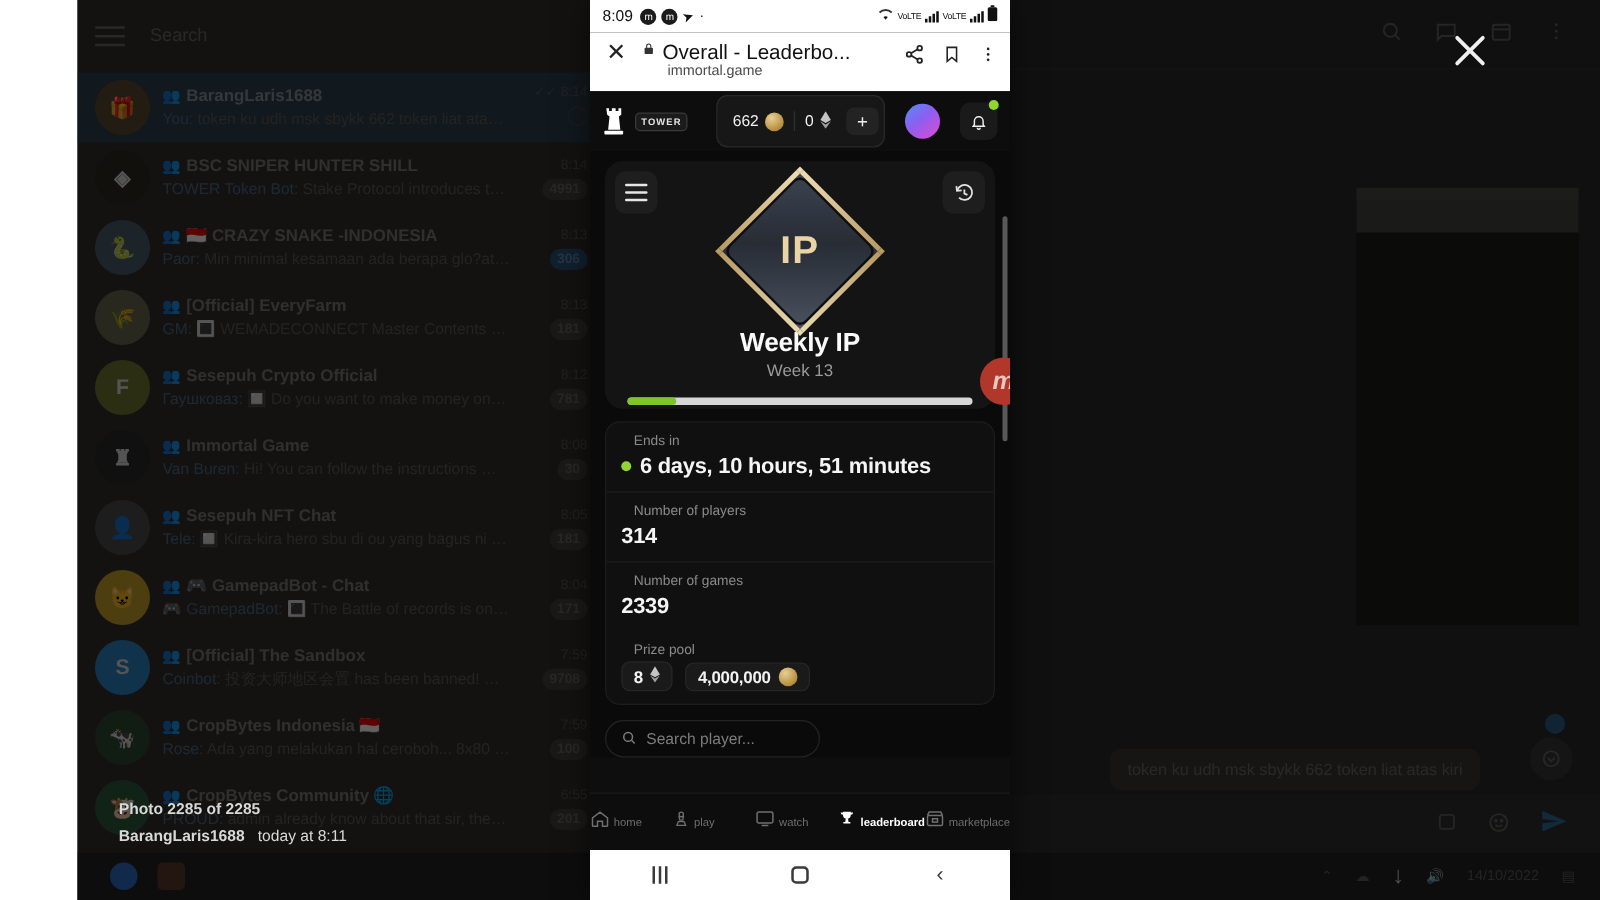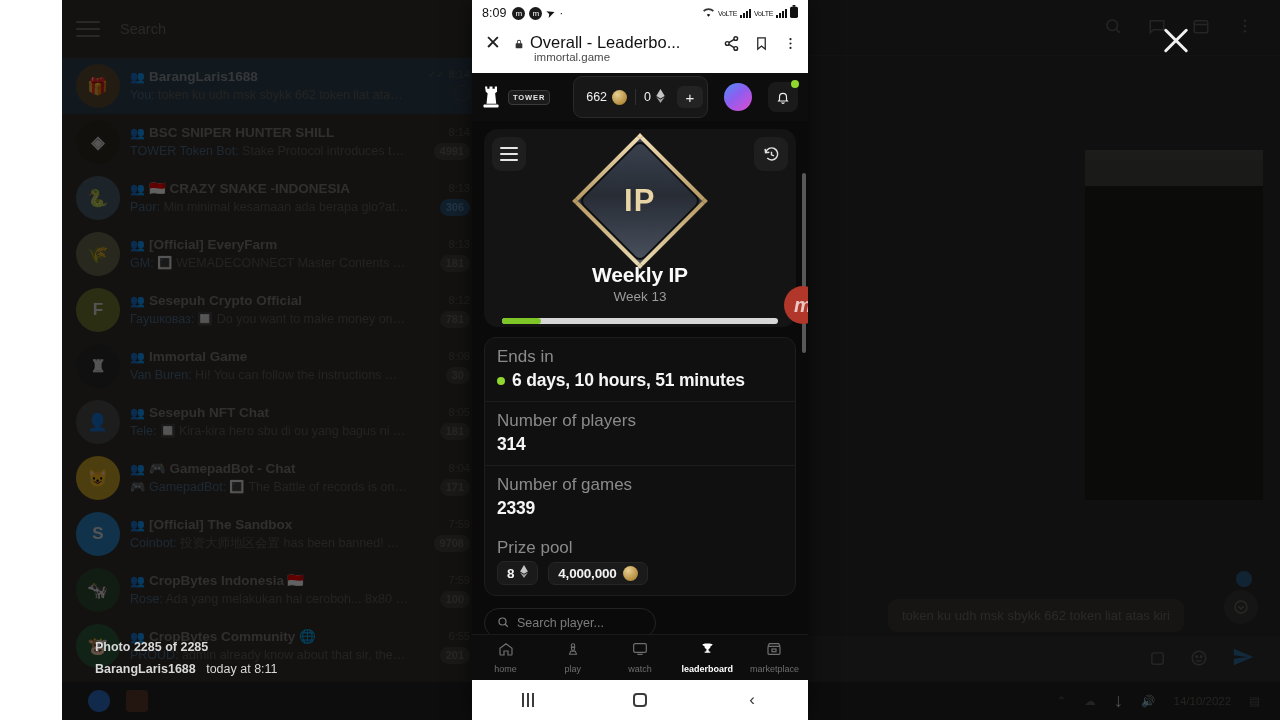--- a/index.html
+++ b/index.html
@@ -117,21 +117,21 @@
   .sb-small { font-size: 7px; line-height: 7px; color:#111; letter-spacing:-.3px; }
   .bars { display:flex; align-items:flex-end; gap:1px; height:10px; }
   .bars i { width:2px; background:#111; display:block; }
   .bars i:nth-child(1){height:3px} .bars i:nth-child(2){height:5px}
   .bars i:nth-child(3){height:7px} .bars i:nth-child(4){height:9px}
 
   
   .cct { background:#fff; padding: 6px 10px 10px 10px; display:flex; align-items:flex-start; gap:10px; }
   .cct-x { font-size: 19px; color:#222; line-height: 22px; width: 22px; text-align:center; }
   .cct-titles { flex:1 1 auto; min-width:0; padding-top: 1px; }
-  .cct-title-row { display:flex; align-items:flex-end; gap:6px; }
+  .cct-title-row { display:flex; align-items:flex-start; gap:6px; }
   .cct-lock { font-size: 11px; color:#333; }
   .cct-title { font-size: 16.5px; color:#121212; white-space:nowrap; overflow:hidden;
                text-overflow: ellipsis; font-weight: 400; }
   .cct-url { font-size: 11.5px; color:#4a4a4a; margin-top:-1px;margin-left:20px; }
   .cct-acts { display:flex; align-items:center; gap:14px; padding-top:3px; color:#222; }
 
   
   .game-top { height: 48px; background:#0d0d0d; display:flex; align-items:center;
               padding: 0 10px; gap: 8px; }
   .rook { width: 18px; height: 24px; color:#fff; }
@@ -179,21 +179,21 @@
   .hero-title { text-align:center; margin-top: 14px; font-size: 21px; font-weight:800;
                 color:#fafafa; letter-spacing: -.2px; }
   .hero-sub { text-align:center; margin-top: 2px; font-size: 13.5px; color:#9a9a9a; }
   .prog { margin: 14px 6px 0 6px; height: 6px; border-radius: 4px; background:#d7d7d7; position:relative; }
   .prog > i { position:absolute; left:0; top:0; bottom:0; width: 14%;
               background:#7ec527; border-radius:4px; display:block; }
 
   .stats { margin-top: 10px; background:#101010; border:1px solid #1d1d1d; border-radius: 12px; }
   .stat { padding: 9px 12px 10px 12px; border-bottom: 1px solid #1d1d1d; }
   .stat:last-child { border-bottom: 0; }
-  .stat-label { font-size: 17px; color:#8a8a8a; }
+  .stat-label { font-size: 11px; color:#8a8a8a;margin-left:10px; }
   .stat-value { font-size: 17.5px; color:#f5f5f5; font-weight: 700; margin-top: 3px;
                 display:flex; align-items:center; gap: 7px; letter-spacing:-.2px; }
   .live-dot { width: 8px; height:8px; border-radius:50%; background:#8fd62f; flex:0 0 8px; }
   .chip { display:inline-flex; align-items:center; gap:6px; background:#1a1a1a;
           border:1px solid #262626; border-radius: 7px; padding: 3px 9px;
           font-size: 13.5px; font-weight:700; color:#f2f2f2; }
 
   .searchbar { margin-top: 12px; height: 30px; border:1px solid #232323; border-radius: 16px;
                display:flex; align-items:center; gap: 8px; padding: 0 12px; width: 172px; }
   .searchbar span { color:#7c7c7c; font-size: 12.5px; }
@@ -204,21 +204,21 @@
   
   .m-badge { position:absolute; right: -14px; top: 165px; width: 38px; height: 38px;
              border-radius:50%; background:#b1372b; color:#e9c7c2; font-weight:800;
              font-size: 20px; font-style: italic;
              display:flex; align-items:center; justify-content:center; }
 
   
   .appnav { position:absolute; left:0; bottom: 40px; width: 336px; height: 46px;
             background:#0d0d0d; border-top:1px solid #1a1a1a;
             display:flex; align-items:center; }
-  .nav-item { flex:1 1 0; display:flex; flex-direction:column; align-items:center; gap:3px;
+  .nav-item { flex:1 1 0; display:flex; flex-direction:row; align-items:center; gap:3px;
               color:#6f6f6f; }
   .nav-item.active { color:#ffffff; }
   .nav-label { font-size: 9px; }
   .nav-item.active .nav-label { font-weight: 700; }
 
   
   .androidnav { position:absolute; left:0; bottom:0; width:336px; height:40px;
                 background:#fff; display:flex; align-items:center; }
   .an { flex:1 1 0; display:flex; align-items:center; justify-content:center; color:#3a3a3a; }
   .an-lines { display:flex; gap:3px; }

